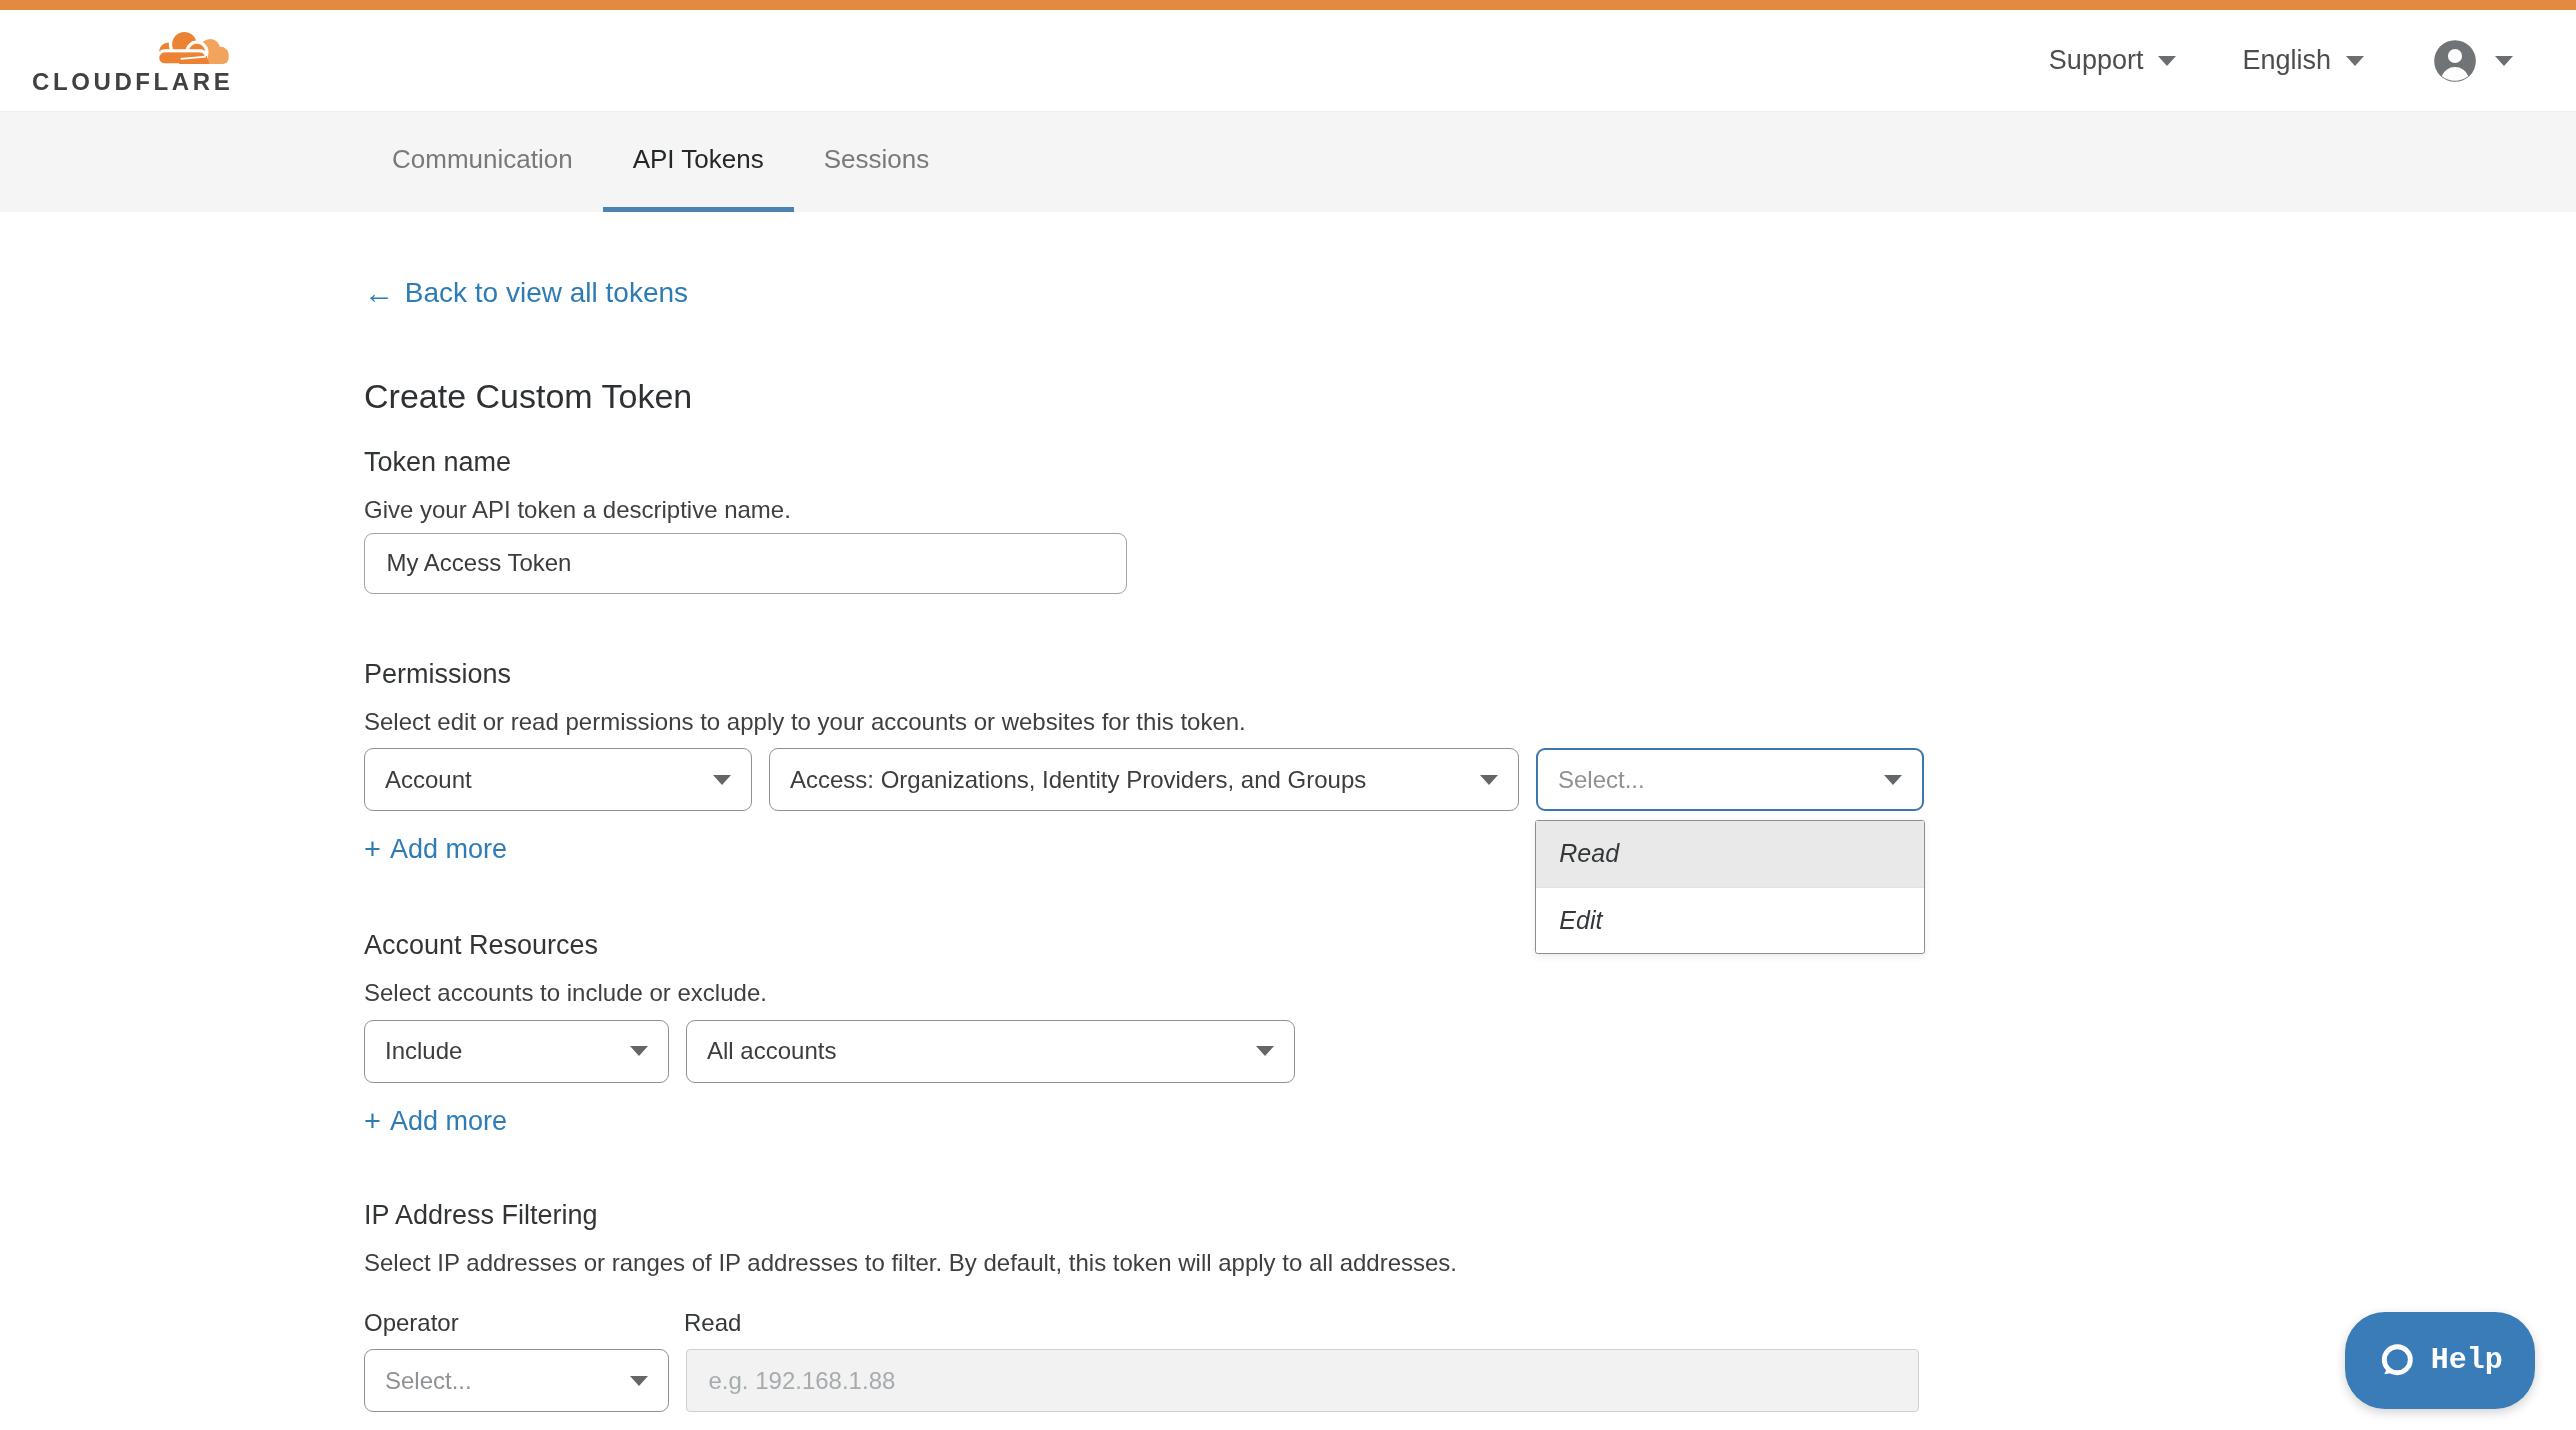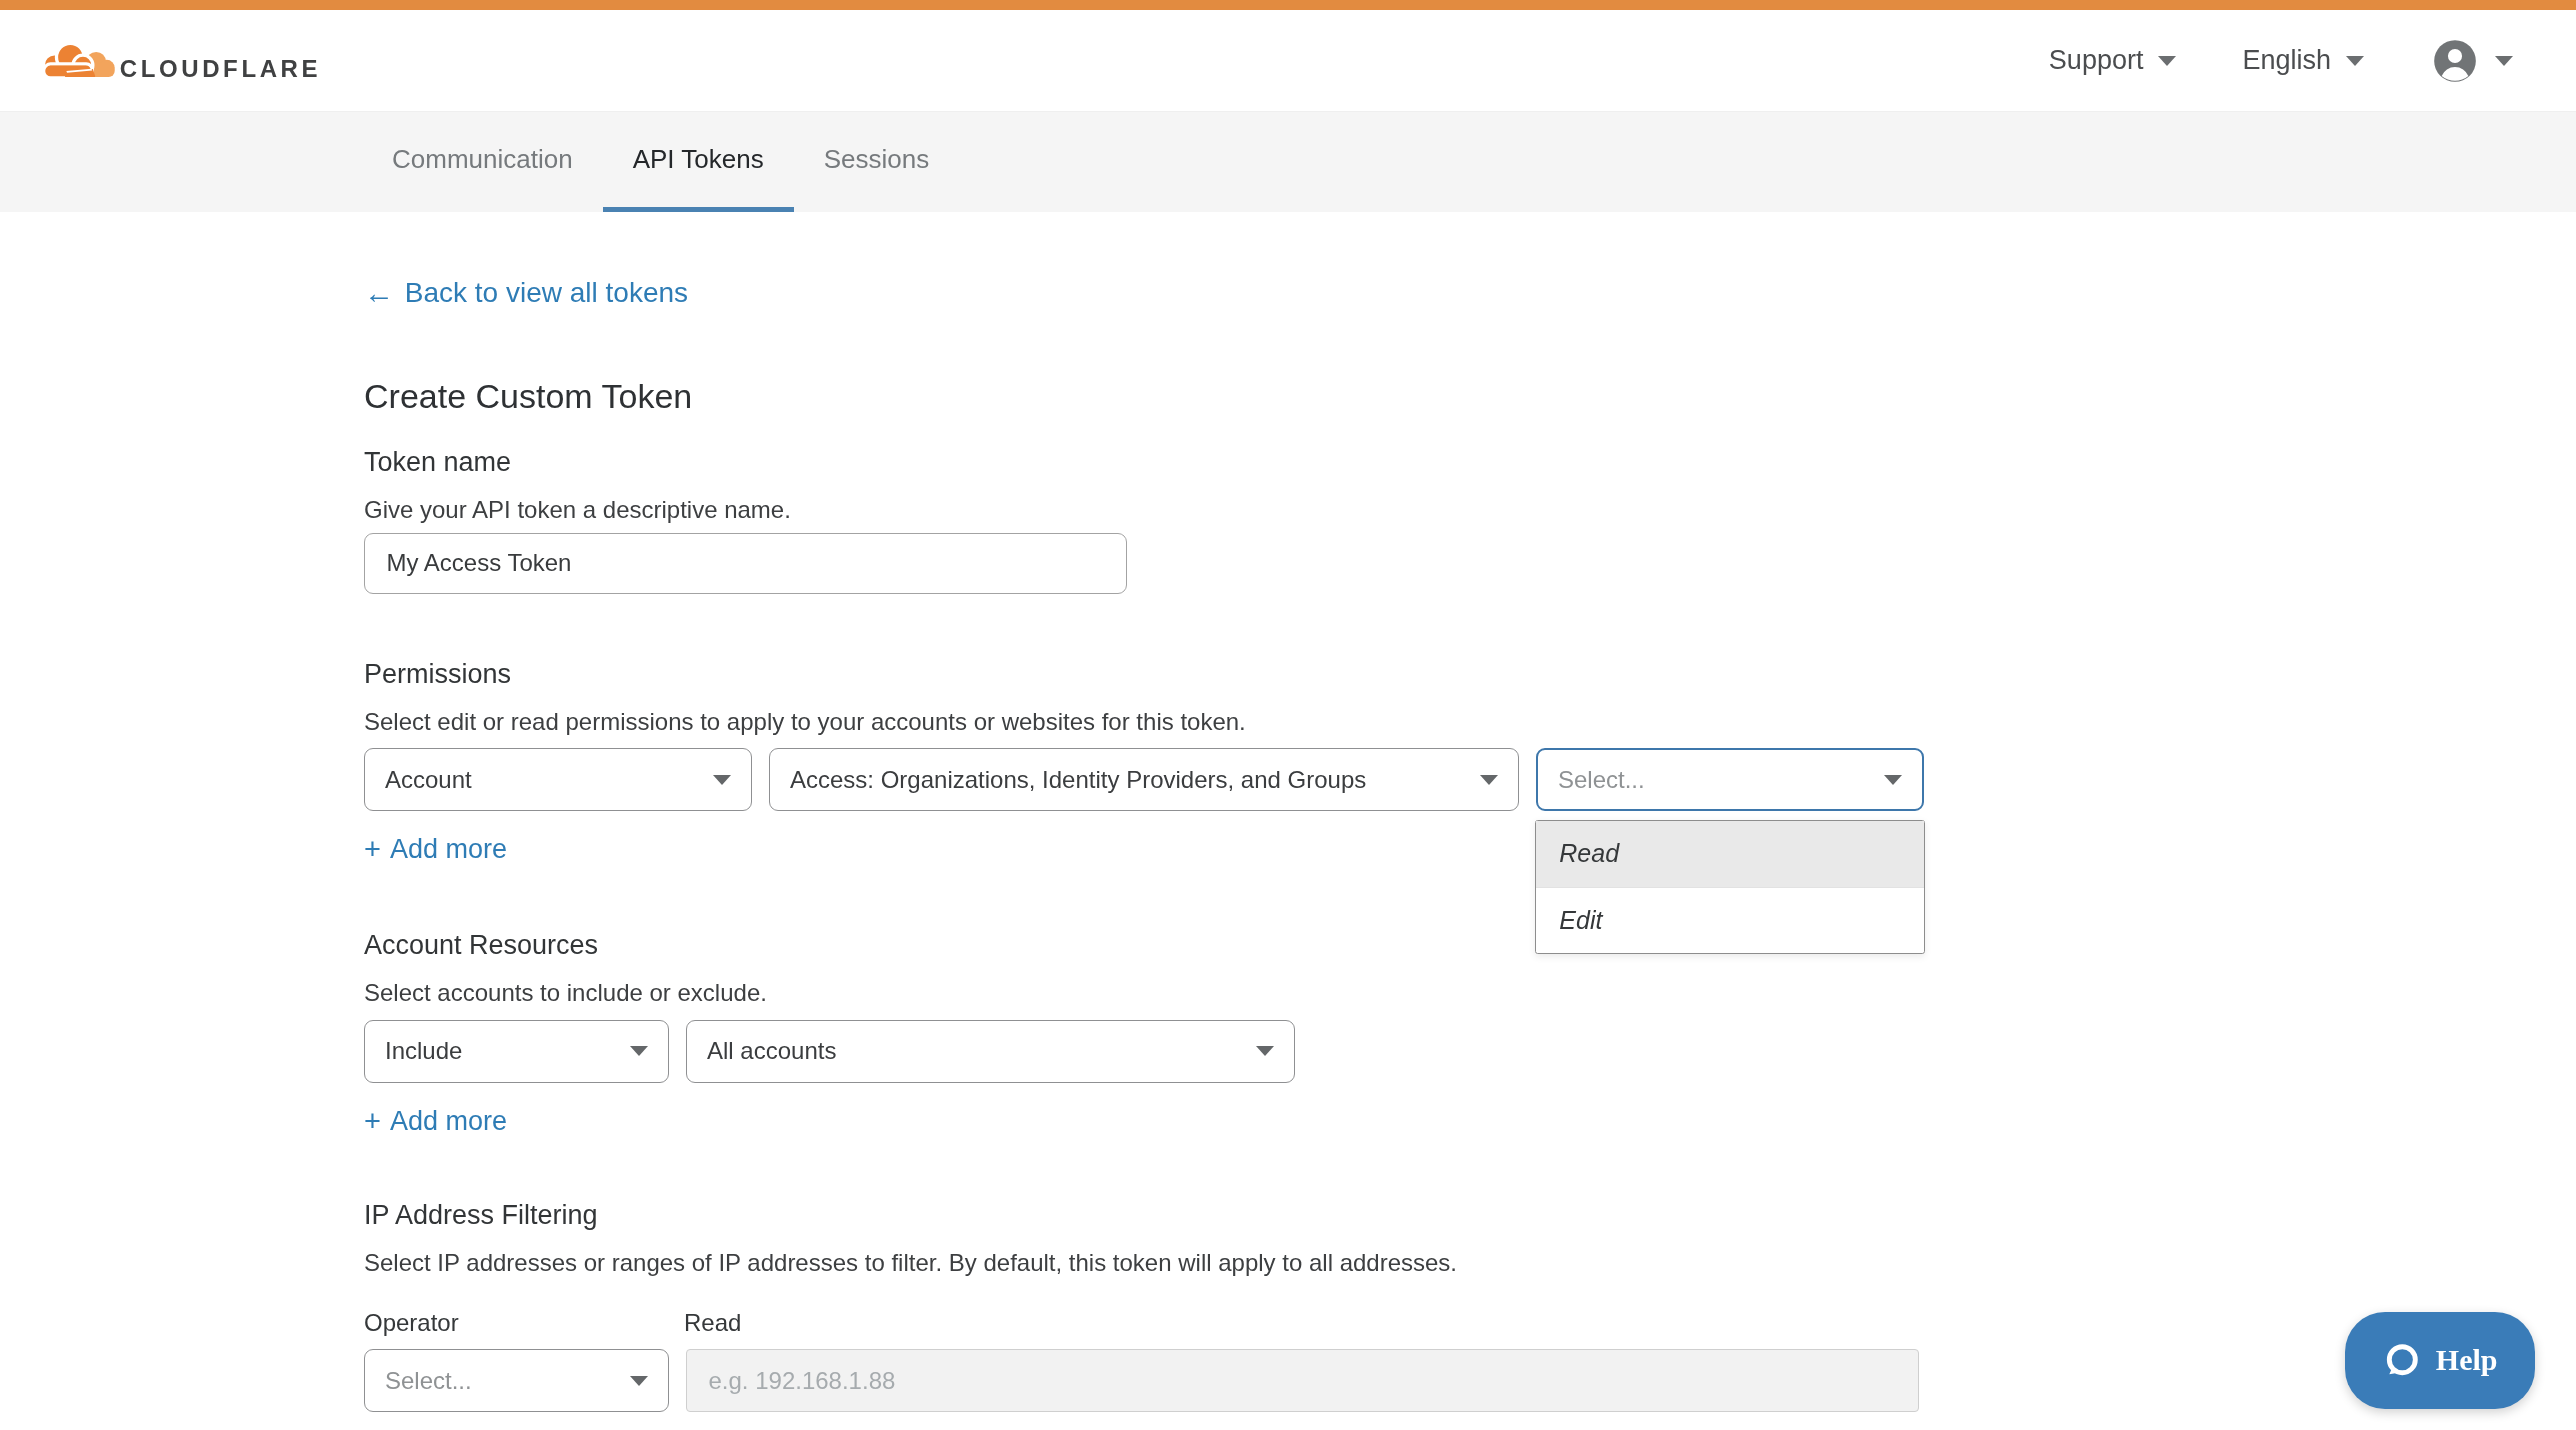--- a/index.html
+++ b/index.html
@@ -5,21 +5,21 @@
   * { margin:0; padding:0; box-sizing:border-box; }
   html,body { width:2576px; height:1431px; overflow:hidden; background:#ffffff;
               font-family:"Liberation Sans","DejaVu Sans",sans-serif; color:#3c3e40; }
 
   
   .topbar { height:10px; background:#e28b40; }
 
   
   .header { height:101px; background:#fff; display:flex; align-items:center;
             padding:0 63px 0 32px; }
-  .logo { display:flex; flex-direction:row; align-items:flex-end; cursor:pointer; }
+  .logo { display:flex; flex-direction:column; align-items:flex-end; cursor:pointer; }
   .logo svg { width:86px; height:41px; display:block; margin-right:1.8px; }
   .logo-text { font-size:24px; font-weight:bold; letter-spacing:3.6px; color:#404142;
                line-height:1; margin-top:1.8px; }
   .header-right { margin-left:auto; display:flex; align-items:center; gap:66px; }
   .hdr-item { display:flex; align-items:center; gap:15px; font-size:27px; color:#4b4d4f;
               cursor:pointer; }
   .caret { width:0; height:0; border-left:9px solid transparent;
            border-right:9px solid transparent; border-top:10.8px solid #6b6e70; }
   .avatar-svg { width:50px; height:50px; display:block; }
 
@@ -79,21 +79,21 @@
   .input-disabled { height:63px; width:1233px; background:#f2f2f2;
                     border:1.8px solid #cfcfcf; border-radius:4px; padding:0 21.5px;
                     font-size:24px; color:#9aa0a3; outline:none; font-family:inherit; }
   .input-disabled::placeholder { color:#a6abae; }
 
   
   .help-btn { position:absolute; right:41px; bottom:21.5px; width:190px; height:97px;
               border:none; border-radius:40px; background:#3a7cb8; color:#fff;
               font-size:30px; font-weight:bold; display:flex; align-items:center;
               justify-content:center; gap:14.4px; cursor:pointer;
-              box-shadow:0 3.6px 10.8px rgba(0,0,0,0.18); font-family:Liberation Serif, serif; }
+              box-shadow:0 3.6px 10.8px rgba(0,0,0,0.18); font-family:Liberation Mono, monospace; }
   .help-btn svg { width:39px; height:39px; display:block; }
 </style>
 </head>
 <body>
 
 <div class="topbar"></div>
 
 <header class="header">
   <div class="logo">
     <svg viewBox="0 0 130 62">

